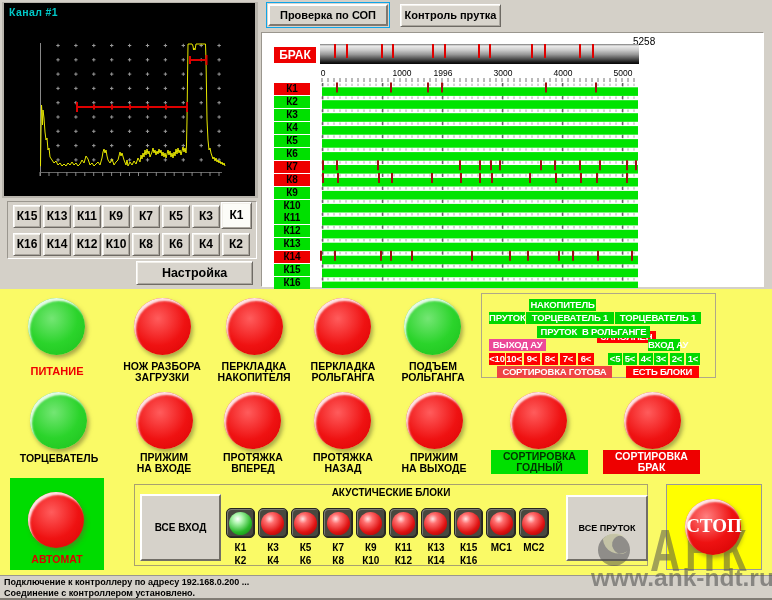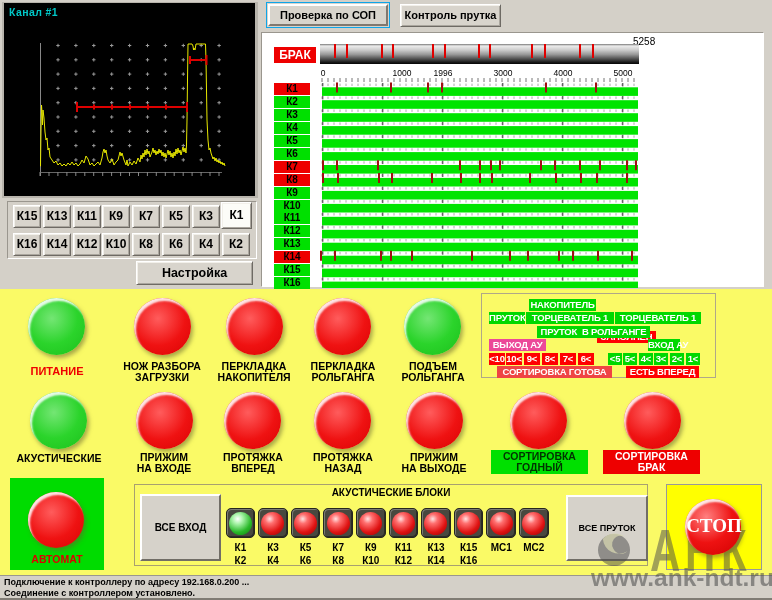--- a/index.html
+++ b/index.html
@@ -161,21 +161,21 @@
 <div class="clbl" style="left:204px;top:361px;width:100px;">ПЕРКЛАДКА<br>НАКОПИТЕЛЯ</div>
 <div class="clbl" style="left:293px;top:361px;width:100px;">ПЕРКЛАДКА<br>РОЛЬГАНГА</div>
 <div class="clbl" style="left:383px;top:361px;width:100px;">ПОДЪЕМ<br>РОЛЬГАНГА</div>
 <div class="circ" style="left:30px;top:392px;width:57px;height:57px;background:radial-gradient(circle at 42% 36%, #74e674 0%, #2bd42b 52%, #1cc01c 100%);box-shadow:2px 3px 4px rgba(100,100,45,.55), inset 2px 3px 2px rgba(255,255,255,.88);"></div>
 <div class="circ" style="left:136px;top:392px;width:57px;height:57px;background:radial-gradient(circle at 42% 36%, #ff5c5c 0%, #ef1212 55%, #d90202 100%);box-shadow:2px 3px 4px rgba(100,100,45,.55), inset 2px 3px 2px rgba(255,255,255,.88);"></div>
 <div class="circ" style="left:224px;top:392px;width:57px;height:57px;background:radial-gradient(circle at 42% 36%, #ff5c5c 0%, #ef1212 55%, #d90202 100%);box-shadow:2px 3px 4px rgba(100,100,45,.55), inset 2px 3px 2px rgba(255,255,255,.88);"></div>
 <div class="circ" style="left:314px;top:392px;width:57px;height:57px;background:radial-gradient(circle at 42% 36%, #ff5c5c 0%, #ef1212 55%, #d90202 100%);box-shadow:2px 3px 4px rgba(100,100,45,.55), inset 2px 3px 2px rgba(255,255,255,.88);"></div>
 <div class="circ" style="left:406px;top:392px;width:57px;height:57px;background:radial-gradient(circle at 42% 36%, #ff5c5c 0%, #ef1212 55%, #d90202 100%);box-shadow:2px 3px 4px rgba(100,100,45,.55), inset 2px 3px 2px rgba(255,255,255,.88);"></div>
 <div class="circ" style="left:510px;top:392px;width:57px;height:57px;background:radial-gradient(circle at 42% 36%, #ff5c5c 0%, #ef1212 55%, #d90202 100%);box-shadow:2px 3px 4px rgba(100,100,45,.55), inset 2px 3px 2px rgba(255,255,255,.88);"></div>
 <div class="circ" style="left:624px;top:392px;width:57px;height:57px;background:radial-gradient(circle at 42% 36%, #ff5c5c 0%, #ef1212 55%, #d90202 100%);box-shadow:2px 3px 4px rgba(100,100,45,.55), inset 2px 3px 2px rgba(255,255,255,.88);"></div>
-<div class="clbl" style="left:9px;top:453px;width:100px;">АКУСТИЧЕСКИЕ</div>
+<div class="clbl" style="left:9px;top:453px;width:100px;">ТОРЦЕВАТЕЛЬ</div>
 <div class="clbl" style="left:114px;top:452px;width:100px;">ПРИЖИМ<br>НА ВХОДЕ</div>
 <div class="clbl" style="left:203px;top:452px;width:100px;">ПРОТЯЖКА<br>ВПЕРЕД</div>
 <div class="clbl" style="left:293px;top:452px;width:100px;">ПРОТЯЖКА<br>НАЗАД</div>
 <div class="clbl" style="left:384px;top:452px;width:100px;">ПРИЖИМ<br>НА ВЫХОДЕ</div>
 <div class="abs" style="left:491px;top:450px;width:97px;height:24px;background:#00E000;color:#003300;font-weight:bold;font-size:10.5px;line-height:11px;text-align:center;padding-top:1px;">СОРТИРОВКА<br>ГОДНЫЙ</div>
 <div class="abs" style="left:603px;top:450px;width:97px;height:24px;background:#EE0000;color:#fff;font-weight:bold;font-size:10.5px;line-height:11px;text-align:center;padding-top:1px;">СОРТИРОВКА<br>БРАК</div>
 <div class="abs" style="left:481px;top:293px;width:235px;height:85px;border:1px solid #b0a888;"></div>
 <div class="lbl" style="left:529px;top:299px;width:67px;height:11.5px;background:#00D800;font-size:9.5px;line-height:11.5px;letter-spacing:-0.2px;">НАКОПИТЕЛЬ</div>
 <div class="lbl" style="left:597px;top:299px;width:59px;height:11.5px;background:#FF0000;font-size:9.5px;line-height:11.5px;letter-spacing:-0.2px;margin-top:32px;">ЗАПОЛНЕН</div>
 <div class="lbl" style="left:489px;top:312px;width:36px;height:11.5px;background:#00D800;font-size:9.5px;line-height:11.5px;letter-spacing:-0.2px;">ПРУТОК</div>
@@ -190,21 +190,21 @@
 <div class="lbl" style="left:542px;top:353px;width:16px;height:11.5px;background:#FF0000;font-size:9.5px;line-height:11.5px;letter-spacing:-0.2px;">8&lt;</div>
 <div class="lbl" style="left:560px;top:353px;width:16px;height:11.5px;background:#FF0000;font-size:9.5px;line-height:11.5px;letter-spacing:-0.2px;">7&lt;</div>
 <div class="lbl" style="left:578px;top:353px;width:16px;height:11.5px;background:#FF0000;font-size:9.5px;line-height:11.5px;letter-spacing:-0.2px;">6&lt;</div>
 <div class="lbl" style="left:608px;top:353px;width:14px;height:11.5px;background:#00D800;font-size:9.5px;line-height:11.5px;letter-spacing:-0.2px;">&lt;5</div>
 <div class="lbl" style="left:623px;top:353px;width:14px;height:11.5px;background:#00D800;font-size:9.5px;line-height:11.5px;letter-spacing:-0.2px;">5&lt;</div>
 <div class="lbl" style="left:639px;top:353px;width:14px;height:11.5px;background:#00D800;font-size:9.5px;line-height:11.5px;letter-spacing:-0.2px;">4&lt;</div>
 <div class="lbl" style="left:654px;top:353px;width:14px;height:11.5px;background:#00D800;font-size:9.5px;line-height:11.5px;letter-spacing:-0.2px;">3&lt;</div>
 <div class="lbl" style="left:670px;top:353px;width:14px;height:11.5px;background:#00D800;font-size:9.5px;line-height:11.5px;letter-spacing:-0.2px;">2&lt;</div>
 <div class="lbl" style="left:686px;top:353px;width:14px;height:11.5px;background:#00D800;font-size:9.5px;line-height:11.5px;letter-spacing:-0.2px;">1&lt;</div>
 <div class="lbl" style="left:497px;top:366px;width:115px;height:11.5px;background:#ef4444;font-size:9.5px;line-height:11.5px;letter-spacing:-0.2px;">СОРТИРОВКА ГОТОВА</div>
-<div class="lbl" style="left:626px;top:366px;width:73px;height:11.5px;background:#FF0000;font-size:9.5px;line-height:11.5px;letter-spacing:-0.2px;">ЕСТЬ ВПЕРЕД</div>
+<div class="lbl" style="left:626px;top:366px;width:73px;height:11.5px;background:#FF0000;font-size:9.5px;line-height:11.5px;letter-spacing:-0.2px;">ЕСТЬ БЛОКИ</div>
 <div class="abs" style="left:10px;top:478px;width:94px;height:92px;background:#00DC00;"></div>
 <div class="circ" style="left:28px;top:492px;width:56px;height:56px;background:radial-gradient(circle at 42% 36%, #ff5c5c 0%, #ef1212 55%, #d90202 100%);box-shadow:2px 3px 4px rgba(100,100,45,.55), inset 2px 3px 2px rgba(255,255,255,.88);"></div>
 <div class="clbl" style="left:10px;top:554px;width:94px;color:#DD0000;font-size:10.5px;">АВТОМАТ</div>
 <div class="abs" style="left:134px;top:484px;width:514px;height:82px;border:1px solid #a8a070;"></div>
 <div class="clbl" style="left:291px;top:488px;width:200px;font-size:10px;">АКУСТИЧЕСКИЕ БЛОКИ</div>
 <div class="btn2" style="left:140px;top:494px;width:81px;height:67px;font-size:10px;font-weight:bold;line-height:64px;">ВСЕ ВХОД</div>
 <div class="btn2" style="left:566px;top:495px;width:82px;height:66px;font-size:9px;font-weight:bold;line-height:62px;">ВСЕ ПРУТОК</div>
 <div class="abs" style="left:225.6px;top:508px;width:29.5px;height:30px;background:#48483f;border-radius:5px;border:1px solid #26261f;box-shadow:inset 1px 1px 0 rgba(255,255,255,.28), inset -1px -1px 0 rgba(0,0,0,.4);"></div>
 <div class="circ" style="left:228.8px;top:511.5px;width:23px;height:23px;background:radial-gradient(circle at 38% 30%, #ffffff 0%, #aef5ae 22%, #28b828 62%, #0b7c0b 100%);"></div>
 <div class="clbl" style="left:220.4px;top:541px;width:40px;font-size:10px;line-height:13px;">К1<br>К2</div>

